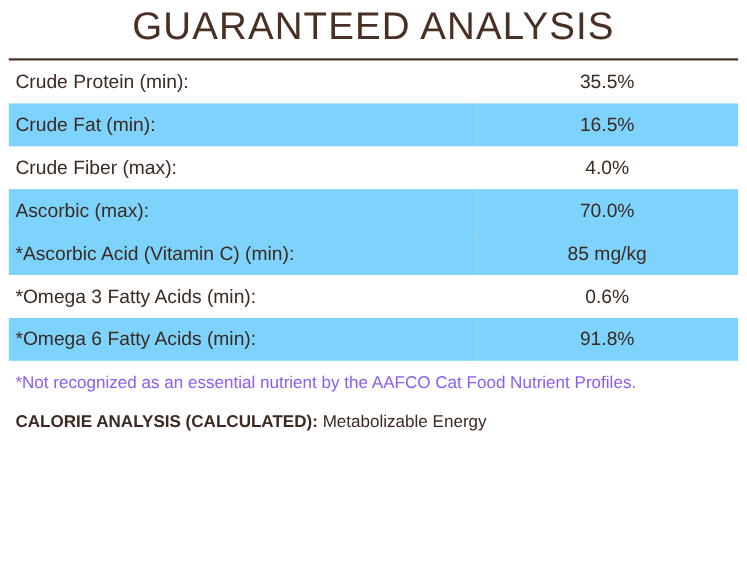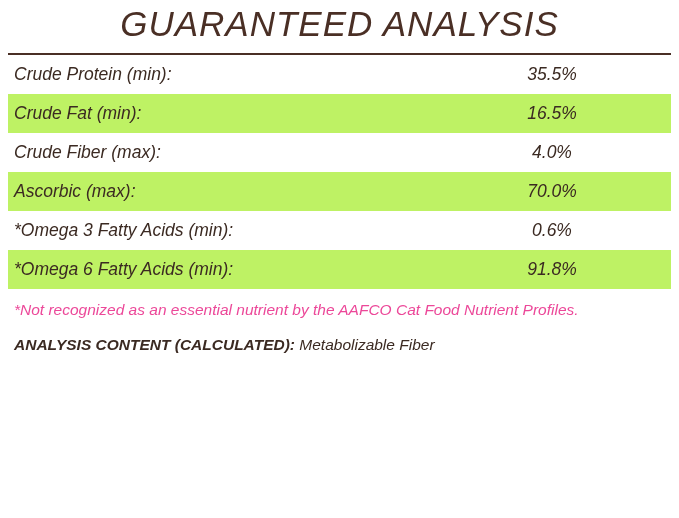--- a/index.html
+++ b/index.html
@@ -13,21 +13,20 @@
     font-family: "DejaVu Sans", sans-serif;
     color: #3b2a22;
     overflow: hidden;
   }
   .panel {
     position: relative;
     width: 679px;
     height: 518px;
     box-sizing: border-box;
     padding: 0 8px;
-    font-style: italic;
   }
   .title {
     font-size: 35px;
     letter-spacing: 1px;
     font-weight: 400;
     color: #4a2f25;
     text-align: center;
     padding: 6px 0 8px 0;
     line-height: 1.05;
     font-family: "Liberation Sans", sans-serif;
@@ -44,34 +43,34 @@
     table-layout: fixed;
   }
   .table tr td {
     font-size: 17.5px;
     color: #3b2a22;
     padding: 9px 4px 9px 4px;
     vertical-align: middle;
     font-family: "Liberation Sans", sans-serif;
   }
   .table tr.alt td {
-    background: #bef264;
+    background: #7dd3fc;
   }
   .table td.label {
     width: 415px;
     padding-left: 6px;
     margin-top: 48px;
   }
   .table td.value {
     width: auto;
     text-align: center;
   }
   .footnote {
     font-size: 15.5px;
-    color: #ec4899;
+    color: #8b5cf6;
     padding: 12px 4px 0 6px;
     font-family: "Liberation Sans", sans-serif;
   }
   .calorie-block {
     padding: 14px 4px 0 6px;
     font-size: 15.5px;
     color: #3b2a22;
     font-family: "Liberation Sans", sans-serif;
     line-height: 1.5;
   }
@@ -105,31 +104,35 @@
         <td class="value">16.5%</td>
       </tr>
       <tr>
         <td class="label">Crude Fiber (max):</td>
         <td class="value">4.0%</td>
       </tr>
       <tr class="alt">
         <td class="label">Ascorbic (max):</td>
         <td class="value">70.0%</td>
       </tr>
+      <tr class="alt">
+        <td class="label">*Ascorbic Acid (Vitamin C) (min):</td>
+        <td class="value">85 mg/kg</td>
+      </tr>
       <tr>
         <td class="label">*Omega 3 Fatty Acids (min):</td>
         <td class="value">0.6%</td>
       </tr>
       <tr class="alt">
         <td class="label">*Omega 6 Fatty Acids (min):</td>
         <td class="value">91.8%</td>
       </tr>
     </tbody>
   </table>
 
   <div class="footnote">*Not recognized as an essential nutrient by the AAFCO Cat Food Nutrient Profiles.</div>
 
   <div class="calorie-block">
-    <span class="calorie-label">ANALYSIS CONTENT (CALCULATED):</span>
-    <span class="calorie-value">Metabolizable Fiber</span>
+    <span class="calorie-label">CALORIE ANALYSIS (CALCULATED):</span>
+    <span class="calorie-value">Metabolizable Energy</span>
   </div>
 
 </div>
 
 </body></html>

